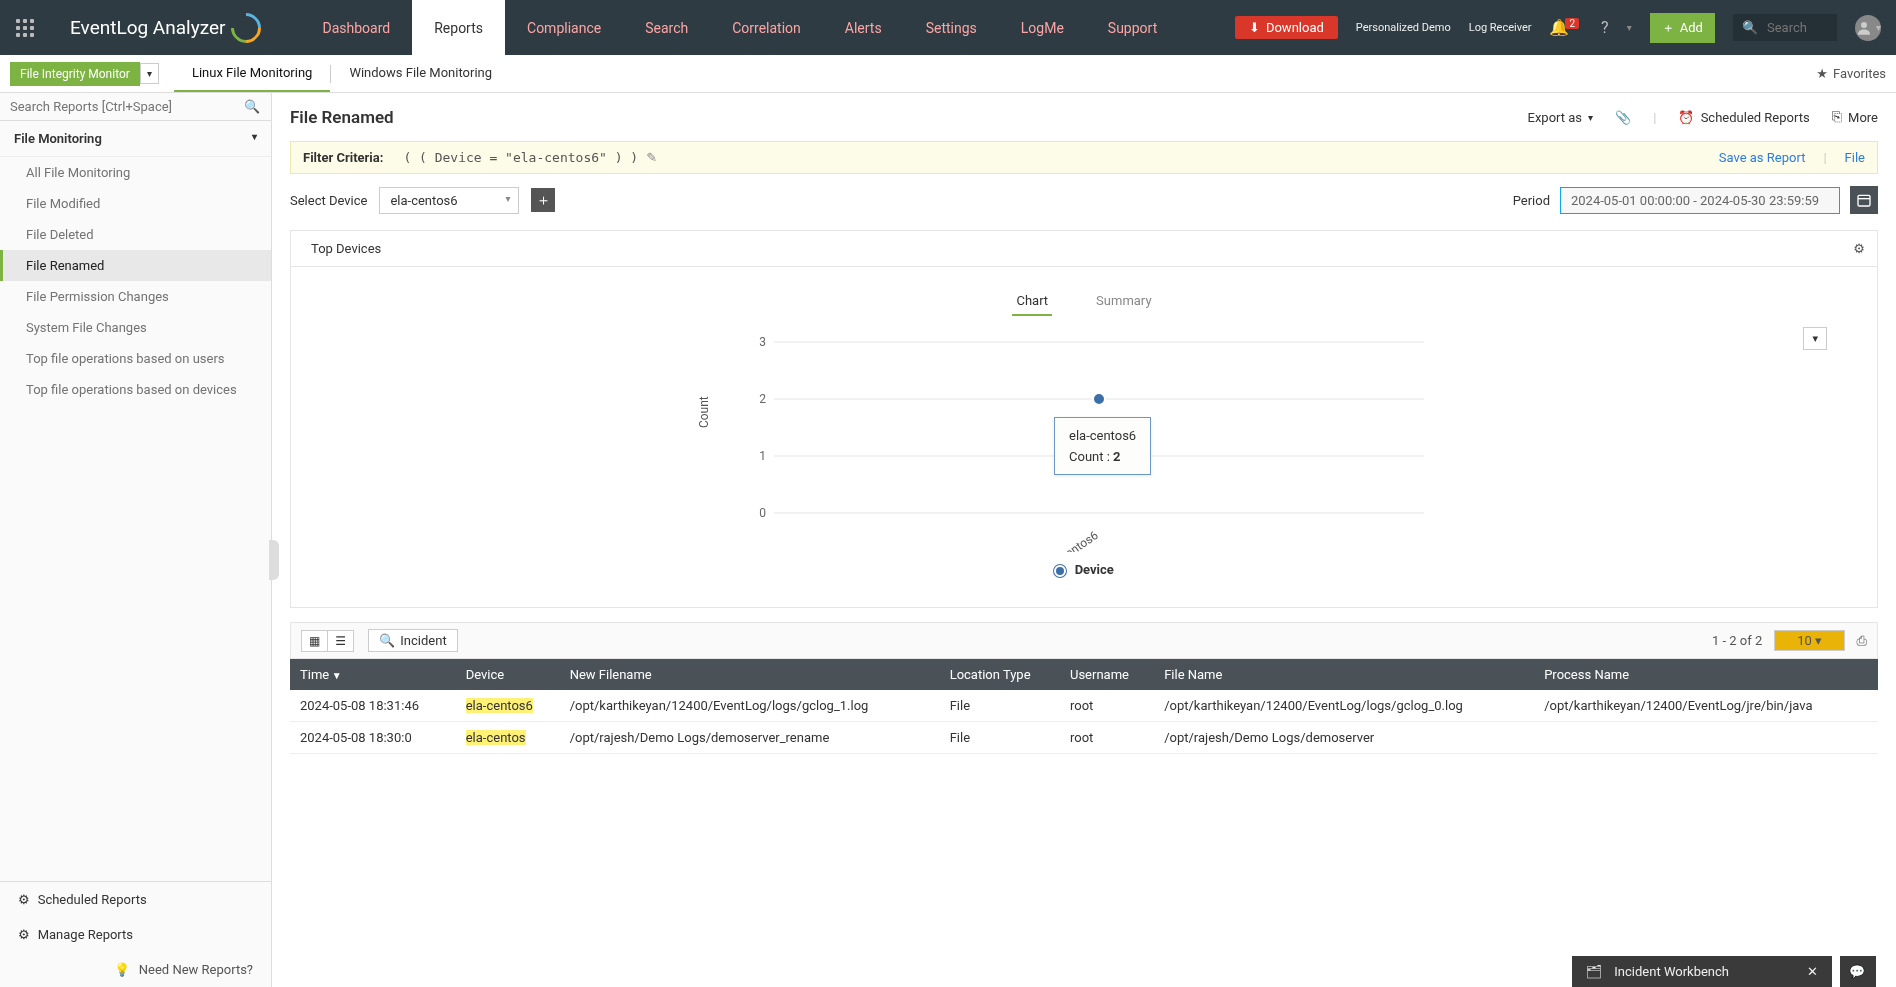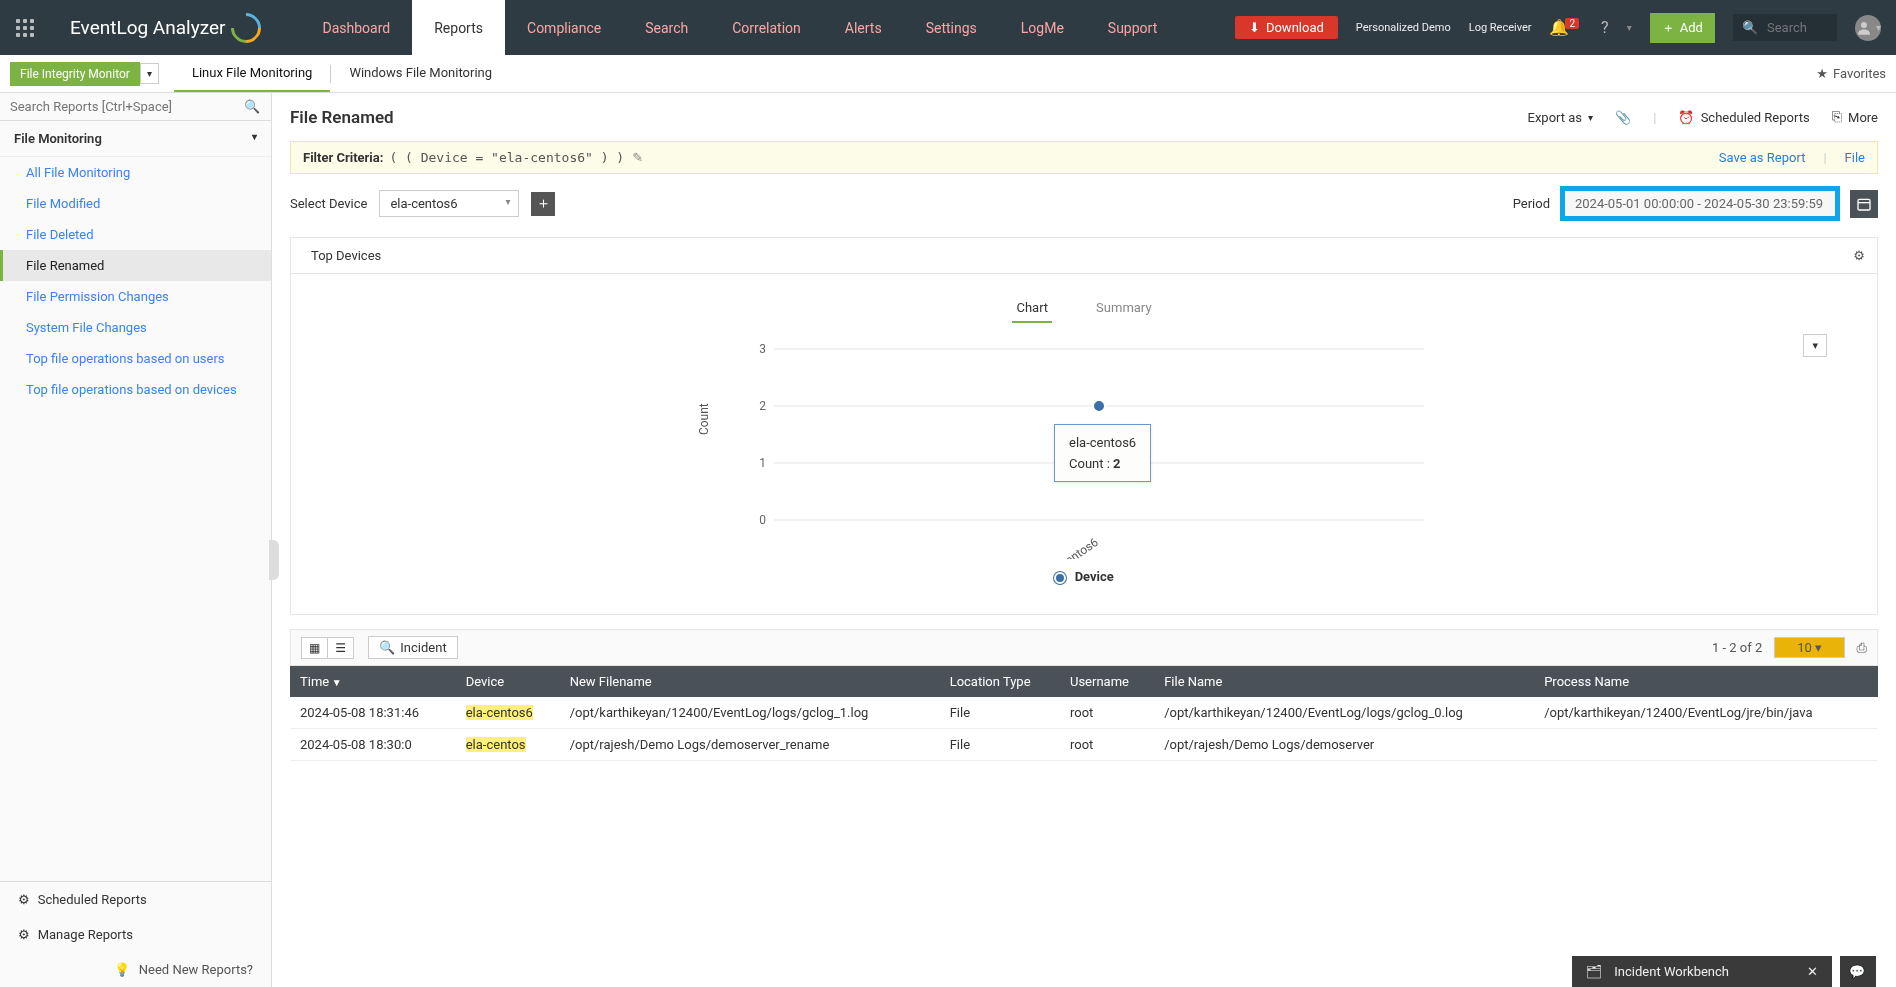--- a/index.html
+++ b/index.html
@@ -33,45 +33,45 @@
 .sub-link.active { border-bottom-color:#7cb342; color:#111; }
 .sub-sep { width:1px; height:18px; background:#ccc; }
 .favorites { margin-left:auto; display:flex; align-items:center; gap:5px; color:#555; }
 
 
 .main { display:flex; height:calc(100% - 93px); }
 .sidebar { width:272px; border-right:1px solid #ddd; background:#fafafa; display:flex; flex-direction:column; position:relative; }
 .side-search { display:flex; align-items:center; border-bottom:1px solid #ddd; padding:6px 10px; }
 .side-search input { flex:1; border:none; background:transparent; outline:none; font-size:13px; }
 .side-group { padding:10px 14px; font-weight:600; display:flex; justify-content:space-between; border-bottom:1px solid #eee; }
-.side-item { padding:8px 26px; color:#3b82f6; cursor:pointer; }
+.side-item { padding:8px 26px; color:#737373; cursor:pointer; }
 .side-item.active { background:#e8e8e8; border-left:3px solid #7cb342; padding-left:23px; color:#222; }
 .side-bottom { margin-top:auto; border-top:1px solid #ddd; }
 .side-action { padding:10px 18px; display:flex; align-items:center; gap:8px; color:#333; cursor:pointer; }
 .side-collapse { position:absolute; right:-8px; top:50%; width:10px; height:40px; background:#ddd; border-radius:0 6px 6px 0; }
 
 .content { flex:1; padding:14px 18px 0; overflow:auto; }
 .page-head { display:flex; align-items:center; margin-bottom:14px; }
 .page-title { font-size:17px; font-weight:600; }
 .page-actions { margin-left:auto; display:flex; align-items:center; gap:22px; color:#333; }
 .page-actions .act { display:flex; align-items:center; gap:6px; cursor:pointer; }
 
 .filter-bar { background:#fdfce8; border:1px solid #eee8b0; padding:8px 12px; display:flex; align-items:center; margin-bottom:12px; }
-.filter-bar b { margin-right:6px; }
+.filter-bar b { margin-right:20px; }
 .filter-expr { font-family:monospace; color:#555; }
 .filter-right { margin-left:auto; display:flex; gap:18px; }
 .filter-right a { color:#2b7de0; cursor:pointer; }
 .filter-sep { color:#ccc; }
 
 .device-row { display:flex; align-items:center; gap:12px; margin-bottom:16px; }
 .device-sel { border:1px solid #ccc; padding:5px 28px 5px 10px; min-width:140px; position:relative; }
 .device-sel:after { content:"▾"; position:absolute; right:8px; color:#888; font-size:10px; }
 .plus-btn { background:#555; color:#fff; width:24px; height:24px; display:flex; align-items:center; justify-content:center; font-size:15px; }
 .period-box { margin-left:auto; display:flex; align-items:center; gap:10px; }
-.period-input { border:5px solid #0ea5e9; background:#f7f7f7; padding:5px 10px; width:280px; color:#666; }
+.period-input { border:1px solid #0ea5e9; background:#f7f7f7; padding:5px 10px; width:280px; color:#666; }
 .cal-btn { background:#4a5258; color:#fff; width:28px; height:28px; display:flex; align-items:center; justify-content:center; }
 
 .panel { border:1px solid #e5e5e5; background:#fff; }
 .panel-tabs { border-bottom:1px solid #e5e5e5; padding:0; display:flex; align-items:center; }
 .panel-tab { padding:10px 20px; color:#333; }
 .gear-right { margin-left:auto; padding:8px 12px; color:#555; cursor:pointer; }
 
 .chart-area { padding:20px 40px 30px; position:relative; }
 .chart-tabs { display:flex; justify-content:center; gap:40px; margin-bottom:6px; }
 .chart-tab { padding:6px 4px; color:#888; cursor:pointer; }

